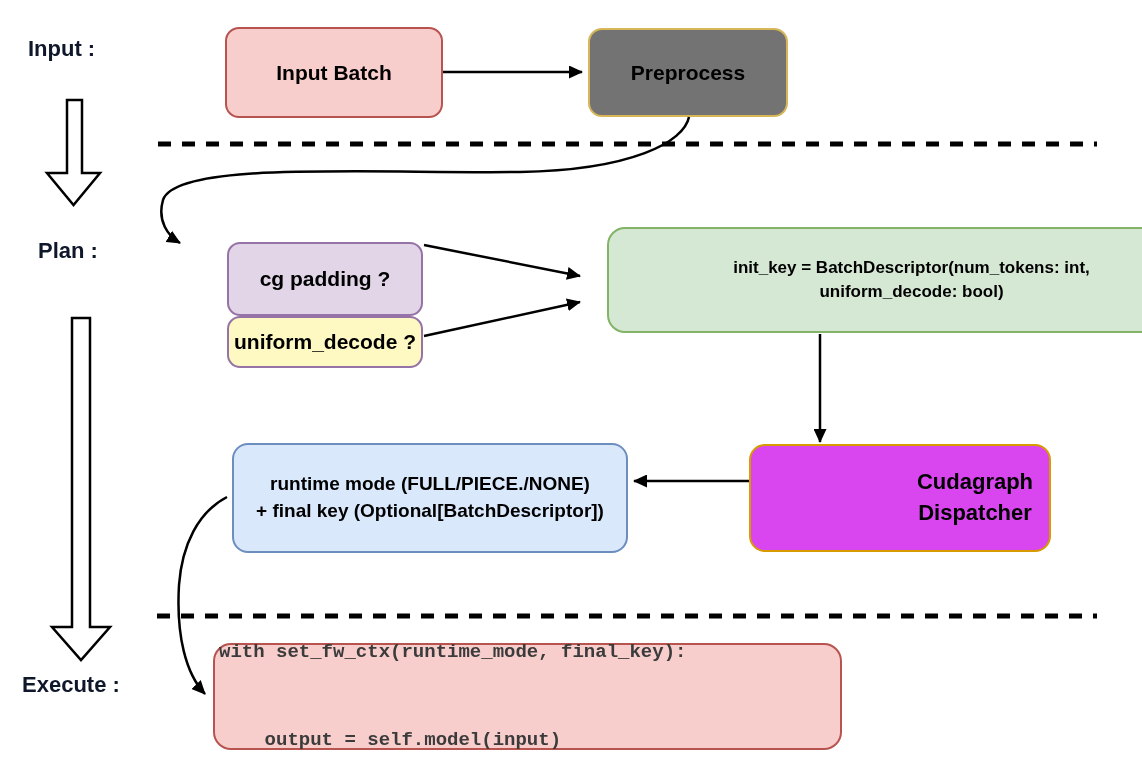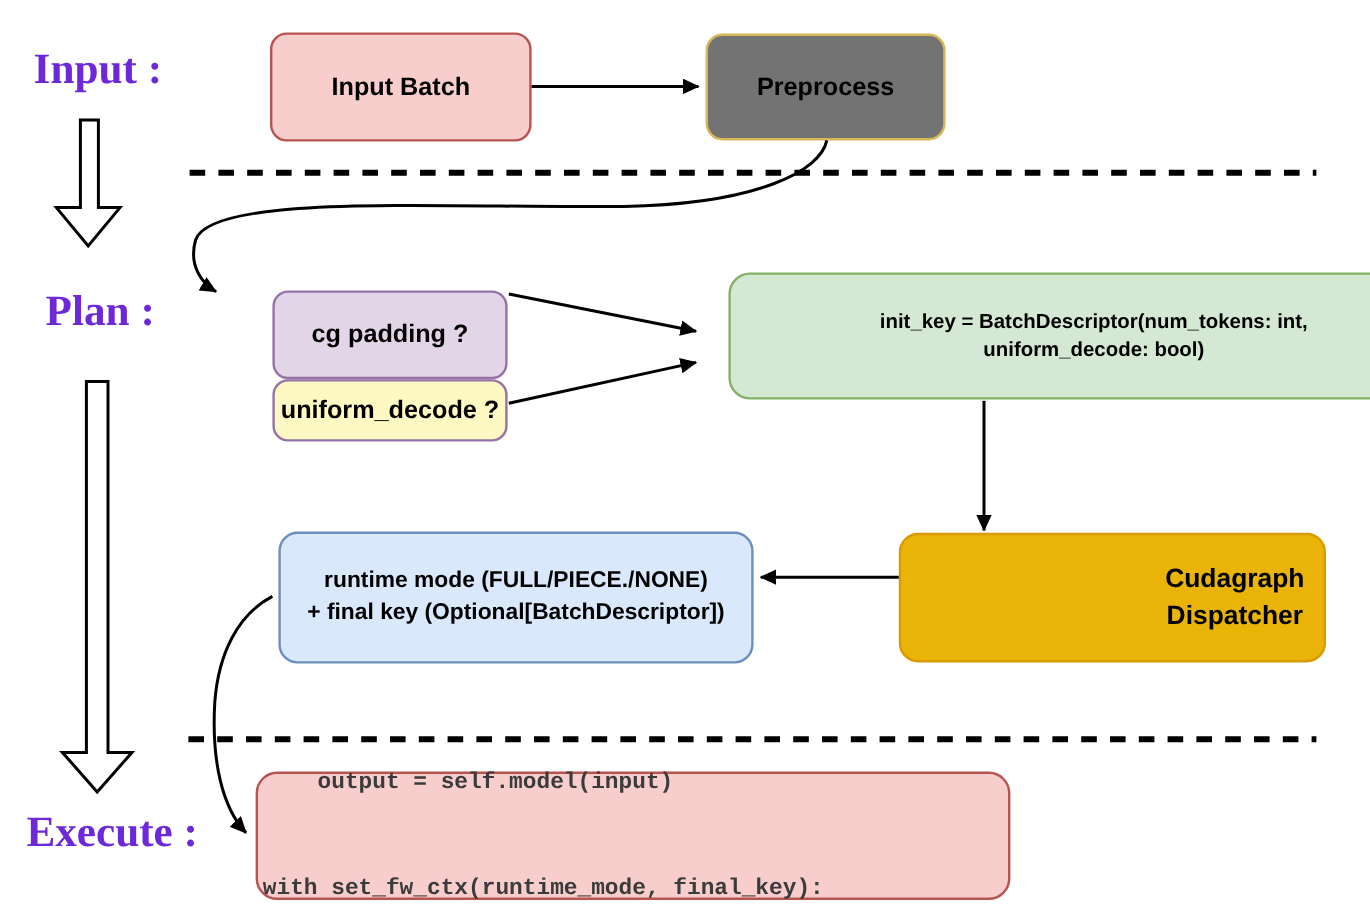--- a/index.html
+++ b/index.html
@@ -6,24 +6,23 @@
   #canvas{
     position:relative;
     width:1142px;height:770px;
     background:#ffffff;
     font-family:"Liberation Sans", sans-serif;
     overflow:hidden;
   }
   .section-label{
     position:absolute;
     font-weight:bold;
-    font-size:36px;
-    color:#6d28d9;
+    font-size:22px;
+    color:#0f172a;
     white-space:nowrap;
-    font-family:Liberation Serif, serif;
   }
   .node{
     position:absolute;
     box-sizing:border-box;
     display:flex;
     align-items:center;
     justify-content:center;
     text-align:center;
     color:#000;
     border-width:2px;border-style:solid;font-weight:bold;
@@ -49,22 +48,22 @@
     left:227px;top:316px;width:196px;height:52px;
     background:#fef9c3;border-color:#9673A6;border-radius:13px;
     font-size:21px;
   }
   .node-init-key{
     left:607px;top:227px;width:609px;height:106px;
     background:#D5E8D4;border-color:#82B366;border-radius:18px;
     font-size:17px;
   }
   .node-cudagraph{
-    left:749px;top:444px;width:356px;height:108px;
-    background:#eab308;border-color:#D79B00;border-radius:16px;
+    left:749px;top:444px;width:302px;height:108px;
+    background:#d946ef;border-color:#D79B00;border-radius:16px;
     justify-content:flex-end;
     font-size:22px;
     text-align:center;
   }
   .node-cudagraph .lines{width:148px;}
   .node-dispatch{
     left:751px;top:447px;width:152px;height:69px;
     background:#FBD2BB;border-color:#D79B00;border-radius:12px;
     font-size:20px;
   }
@@ -130,22 +129,22 @@
 
   <div class="node node-runtime-mode">
     <div class="lines">
       <div>runtime mode (FULL/PIECE./NONE)</div>
       <div>+ final key (Optional[BatchDescriptor])</div>
     </div>
   </div>
 
   <div class="node node-execute-code">
     <div class="lines">
+      <div>with set_fw_ctx(runtime_mode, final_key):</div>
       <div>    output = self.model(input)</div>
-      <div>with set_fw_ctx(runtime_mode, final_key):</div>
     </div>
   </div>
 
   <svg id="arrow-layer" viewBox="0 0 1142 770" xmlns="http://www.w3.org/2000/svg">
     <defs>
       <marker id="ah" markerUnits="userSpaceOnUse" markerWidth="15" markerHeight="13" refX="13" refY="6.5" orient="auto">
         <path d="M0,0 L14,6.5 L0,13 Z" fill="#000"></path>
       </marker>
     </defs>
 

